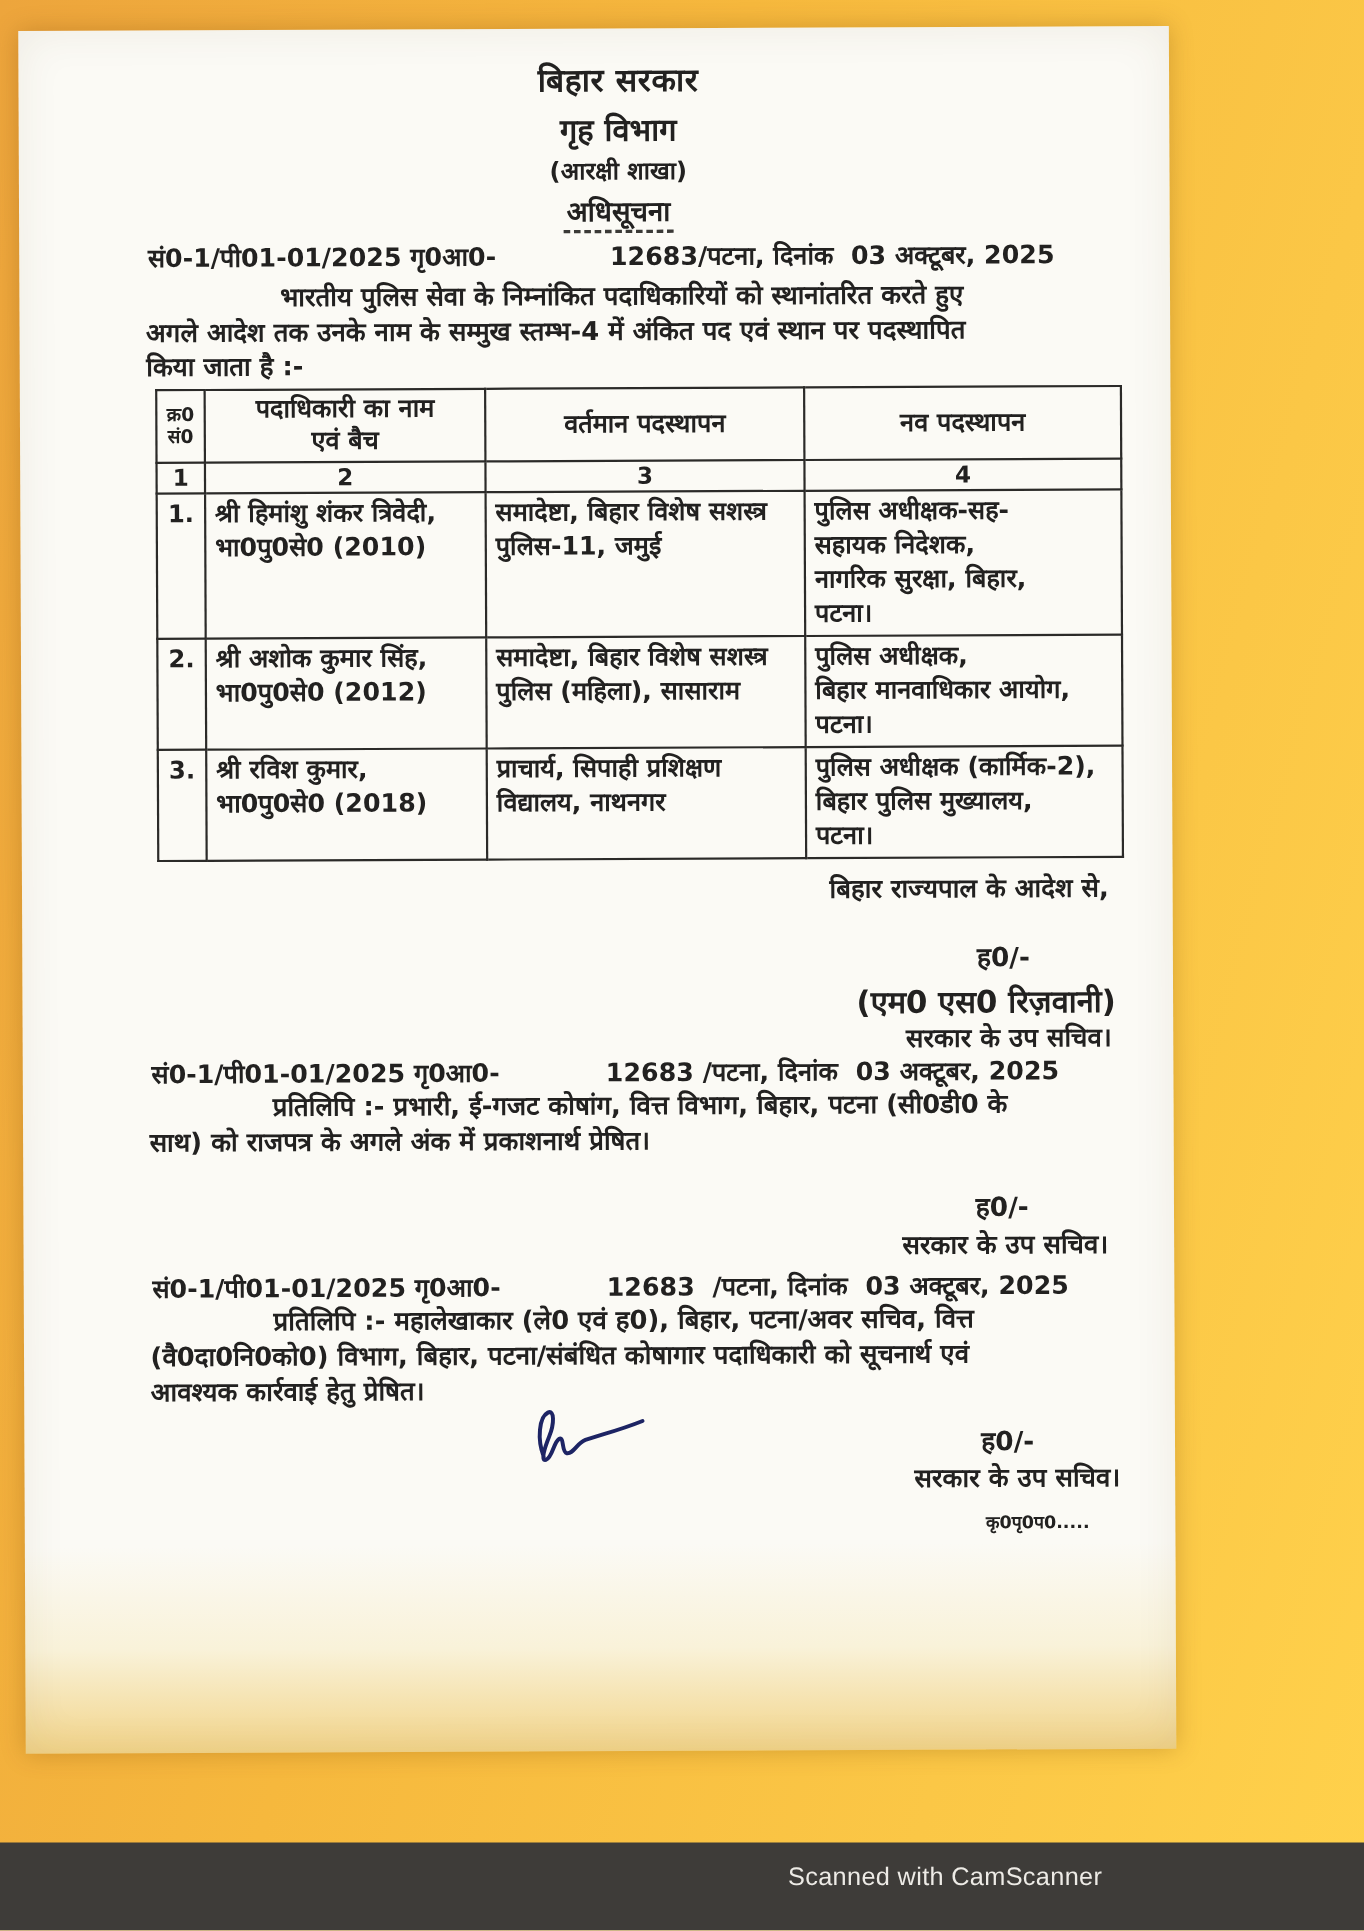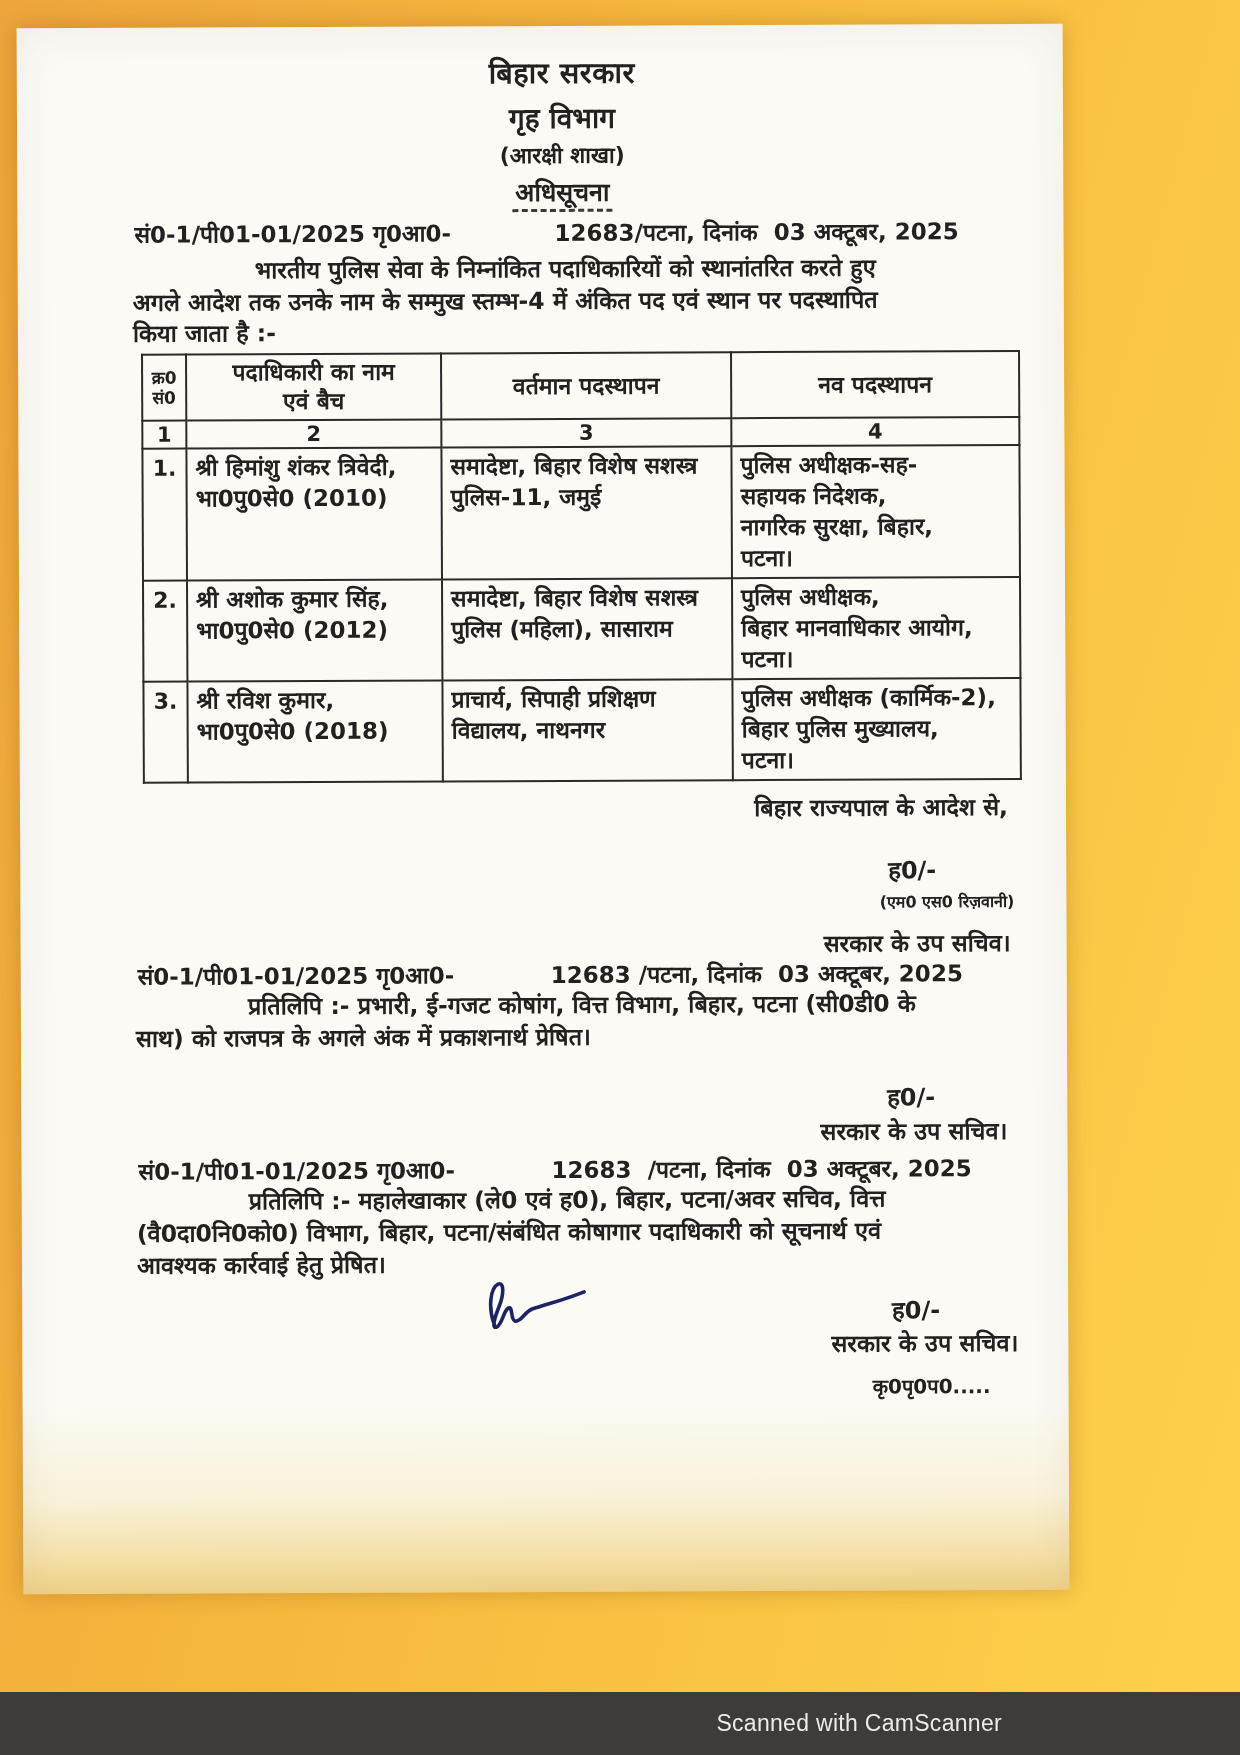--- a/index.html
+++ b/index.html
@@ -34,23 +34,23 @@
     position:absolute;top:326px;left:123px;width:877px;border-collapse:collapse;table-layout:fixed;
   }
   table.tt td{border:2.3px solid #2b2a28;padding:3px 8px;vertical-align:top;}
   .th{font-size:23px;font-weight:700;text-align:center;vertical-align:middle !important;line-height:29px;}
   .th-sl{font-size:17px;line-height:20px;padding:2px 1px !important;margin-left:24px;}
   .num{font-size:21px;font-weight:700;text-align:center;line-height:24px;padding:1px !important;}
   .cell{font-size:23px;font-weight:600;line-height:31px;}
   .cell-sl{text-align:center;font-size:22px;font-weight:700;}
   .right-txt{font-size:23.5px;font-weight:600;white-space:pre;}
   .sig-ho{font-size:24px;font-weight:700;}
-  .footer-note{font-size:20px;font-weight:600;}
+  .footer-note{font-size:16px;font-weight:600;}
   .scanbar{
-    position:absolute;left:0;right:0;bottom:0;height:63px;background:#3e3c39;
+    position:absolute;left:0;right:0;bottom:0;height:80px;background:#3e3c39;
     text-align:right;line-height:63px;padding-right:238px;box-sizing:border-box;
     font-family:"Liberation Sans",sans-serif;font-size:23px;color:#edebe6;letter-spacing:.3px;
   }
   .sigsvg{position:absolute;top:1252px;left:458px;}
 </style>
 </head>
 <body>
 
 <div class="page">
 
@@ -118,21 +118,21 @@
       <td class="cell pre">पुलिस अधीक्षक (कार्मिक-2),
 बिहार पुलिस मुख्यालय,
 पटना।</td>
     </tr>
   </tbody>
     </table>
 
   <div class="abs right-txt" style="top:766px;right:58px;">बिहार राज्यपाल के आदेश से,</div>
 
   <div class="abs sig-ho" style="top:828px;right:130px;">ह0/-</div>
-  <div class="abs right-txt" style="top:866px;right:52px;font-size:16px;">(एम0 एस0 रिज़वानी)</div>
+  <div class="abs right-txt" style="top:866px;right:52px;font-size:28px;">(एम0 एस0 रिज़वानी)</div>
   <div class="abs right-txt" style="top:902px;right:56px;">सरकार के उप सचिव।</div>
 
   <div class="abs refline ref-left" style="top:932px;">सं0-1/पी01-01/2025 गृ0आ0-</div>
   <div class="abs refline ref-right" style="top:932px;left:530px;">12683 /पटना, दिनांक  03 अक्टूबर, 2025</div>
 
   <div class="abs copyblk sb pre" style="top:963px;left:115px;width:892px;">प्रतिलिपि :- प्रभारी, ई-गजट कोषांग, वित्त विभाग, बिहार, पटना (सी0डी0 के
 साथ) को राजपत्र के अगले अंक में प्रकाशनार्थ प्रेषित।</div>
 
   <div class="abs sig-ho" style="top:1055px;right:132px;">ह0/-</div>
   <div class="abs right-txt" style="top:1090px;right:60px;">सरकार के उप सचिव।</div>

